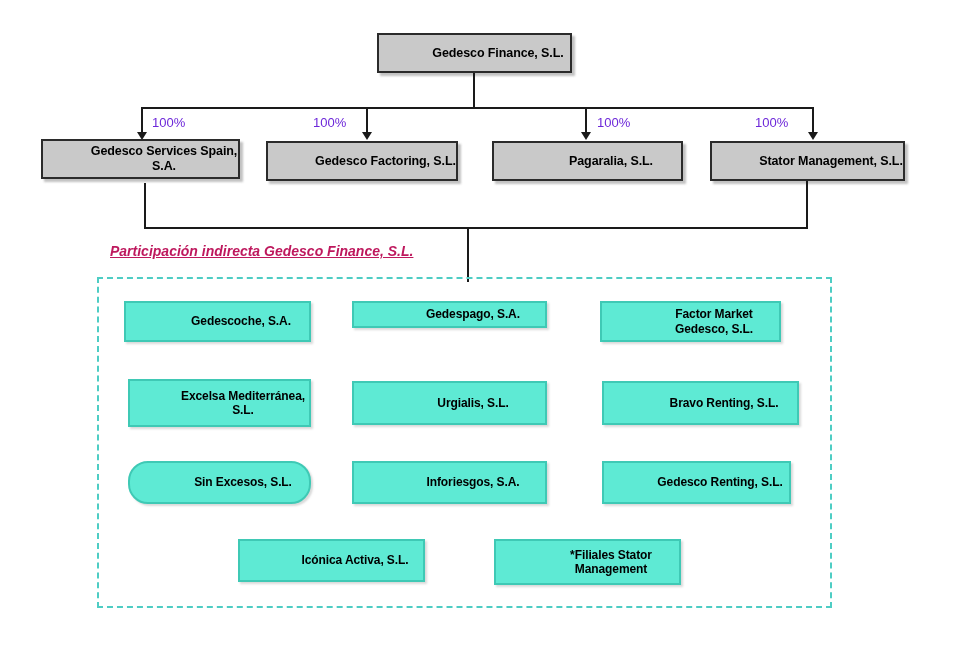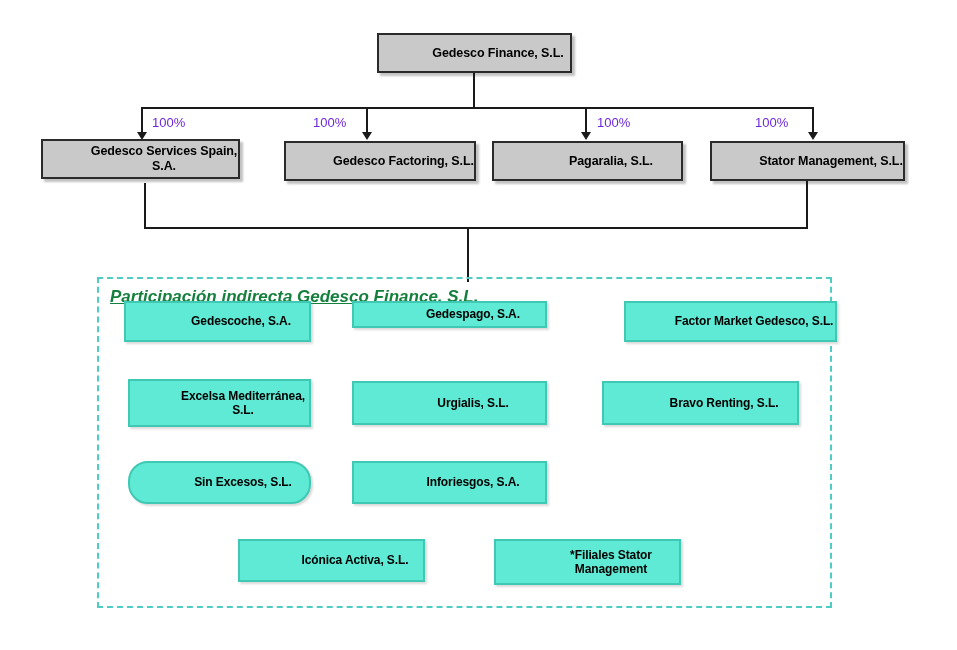--- a/index.html
+++ b/index.html
@@ -82,27 +82,26 @@
   .dashed-group {
     position: absolute;
     box-sizing: border-box;
     border: 2px dashed #4ecdc4;
     background: transparent;
   }
 
   
   .group-caption {
     position: absolute;
-    font-size: 17px;
+    font-size: 14px;
     font-weight: bold;
     font-style: italic;
     text-decoration: underline;
-    color: #15803d;
+    color: #be185d;
     white-space: nowrap;
-    margin-top: 44px;
   }
 </style>
 </head>
 <body>
 
 <div id="canvas">
 
   <div class="node grey" style="left:377px; top:33px; width:195px; height:40px;">Gedesco Finance, S.L.</div>
 
   <div class="vline" style="left:473px; top:73px; height:35px;"></div>
@@ -122,44 +121,45 @@
   <div class="arrowhead" style="left:808px; top:132px;"></div>
 
   <div class="pct" style="left:152px; top:115px;">100%</div>
   <div class="pct" style="left:313px; top:115px;">100%</div>
   <div class="pct" style="left:597px; top:115px;">100%</div>
   <div class="pct" style="left:755px; top:115px;">100%</div>
 
   <div class="node grey" style="left:41px; top:139px; width:199px; height:40px;">Gedesco Services Spain,
 S.A.</div>
 
-  <div class="node grey" style="left:284px; top:141px; width:192px; height:40px;">Gedesco Factoring, S.L.</div>
+  <div class="node grey" style="left:266px; top:141px; width:192px; height:40px;">Gedesco Factoring, S.L.</div>
 
   <div class="node grey" style="left:492px; top:141px; width:191px; height:40px;">Pagaralia, S.L.</div>
 
   <div class="node grey" style="left:710px; top:141px; width:195px; height:40px;">Stator Management, S.L.</div>
 
   <div class="vline" style="left:144px; top:183px; height:46px;"></div>
   <div class="vline" style="left:806px; top:181px; height:48px;"></div>
   <div class="hline" style="left:144px; top:227px; width:664px;"></div>
   <div class="vline" style="left:467px; top:227px; height:55px;"></div>
 
   <div class="group-caption" style="left:110px; top:243px;">Participación indirecta Gedesco Finance, S.L.</div>
 
   <div class="dashed-group" style="left:97px; top:277px; width:735px; height:331px;"></div>
 
   <div class="node teal" style="left:124px; top:301px; width:187px; height:41px;">Gedescoche, S.A.</div>
   <div class="node teal" style="left:352px; top:301px; width:195px; height:27px;">Gedespago, S.A.</div>
-  <div class="node teal" style="left:624px; top:301px; width:213px; height:41px;">Factor Market Gedesco, S.L.</div>
+  <div class="node teal" style="left:600px; top:301px; width:181px; height:41px;">Factor Market Gedesco, S.L.</div>
 
   <div class="node teal" style="left:128px; top:379px; width:183px; height:48px;">Excelsa Mediterránea,
 S.L.</div>
   <div class="node teal" style="left:352px; top:381px; width:195px; height:44px;">Urgialis, S.L.</div>
   <div class="node teal" style="left:602px; top:381px; width:197px; height:44px;">Bravo Renting, S.L.</div>
 
   <div class="node teal" style="left:128px; top:461px; width:183px; height:43px;border-radius:20px;">Sin Excesos, S.L.</div>
   <div class="node teal" style="left:352px; top:461px; width:195px; height:43px;">Inforiesgos, S.A.</div>
+  <div class="node teal" style="left:602px; top:461px; width:189px; height:43px;">Gedesco Renting, S.L.</div>
 
   <div class="node teal" style="left:238px; top:539px; width:187px; height:43px;">Icónica Activa, S.L.</div>
   <div class="node teal" style="left:494px; top:539px; width:187px; height:46px;">*Filiales Stator
 Management</div>
 
 </div>
 
 </body></html>

